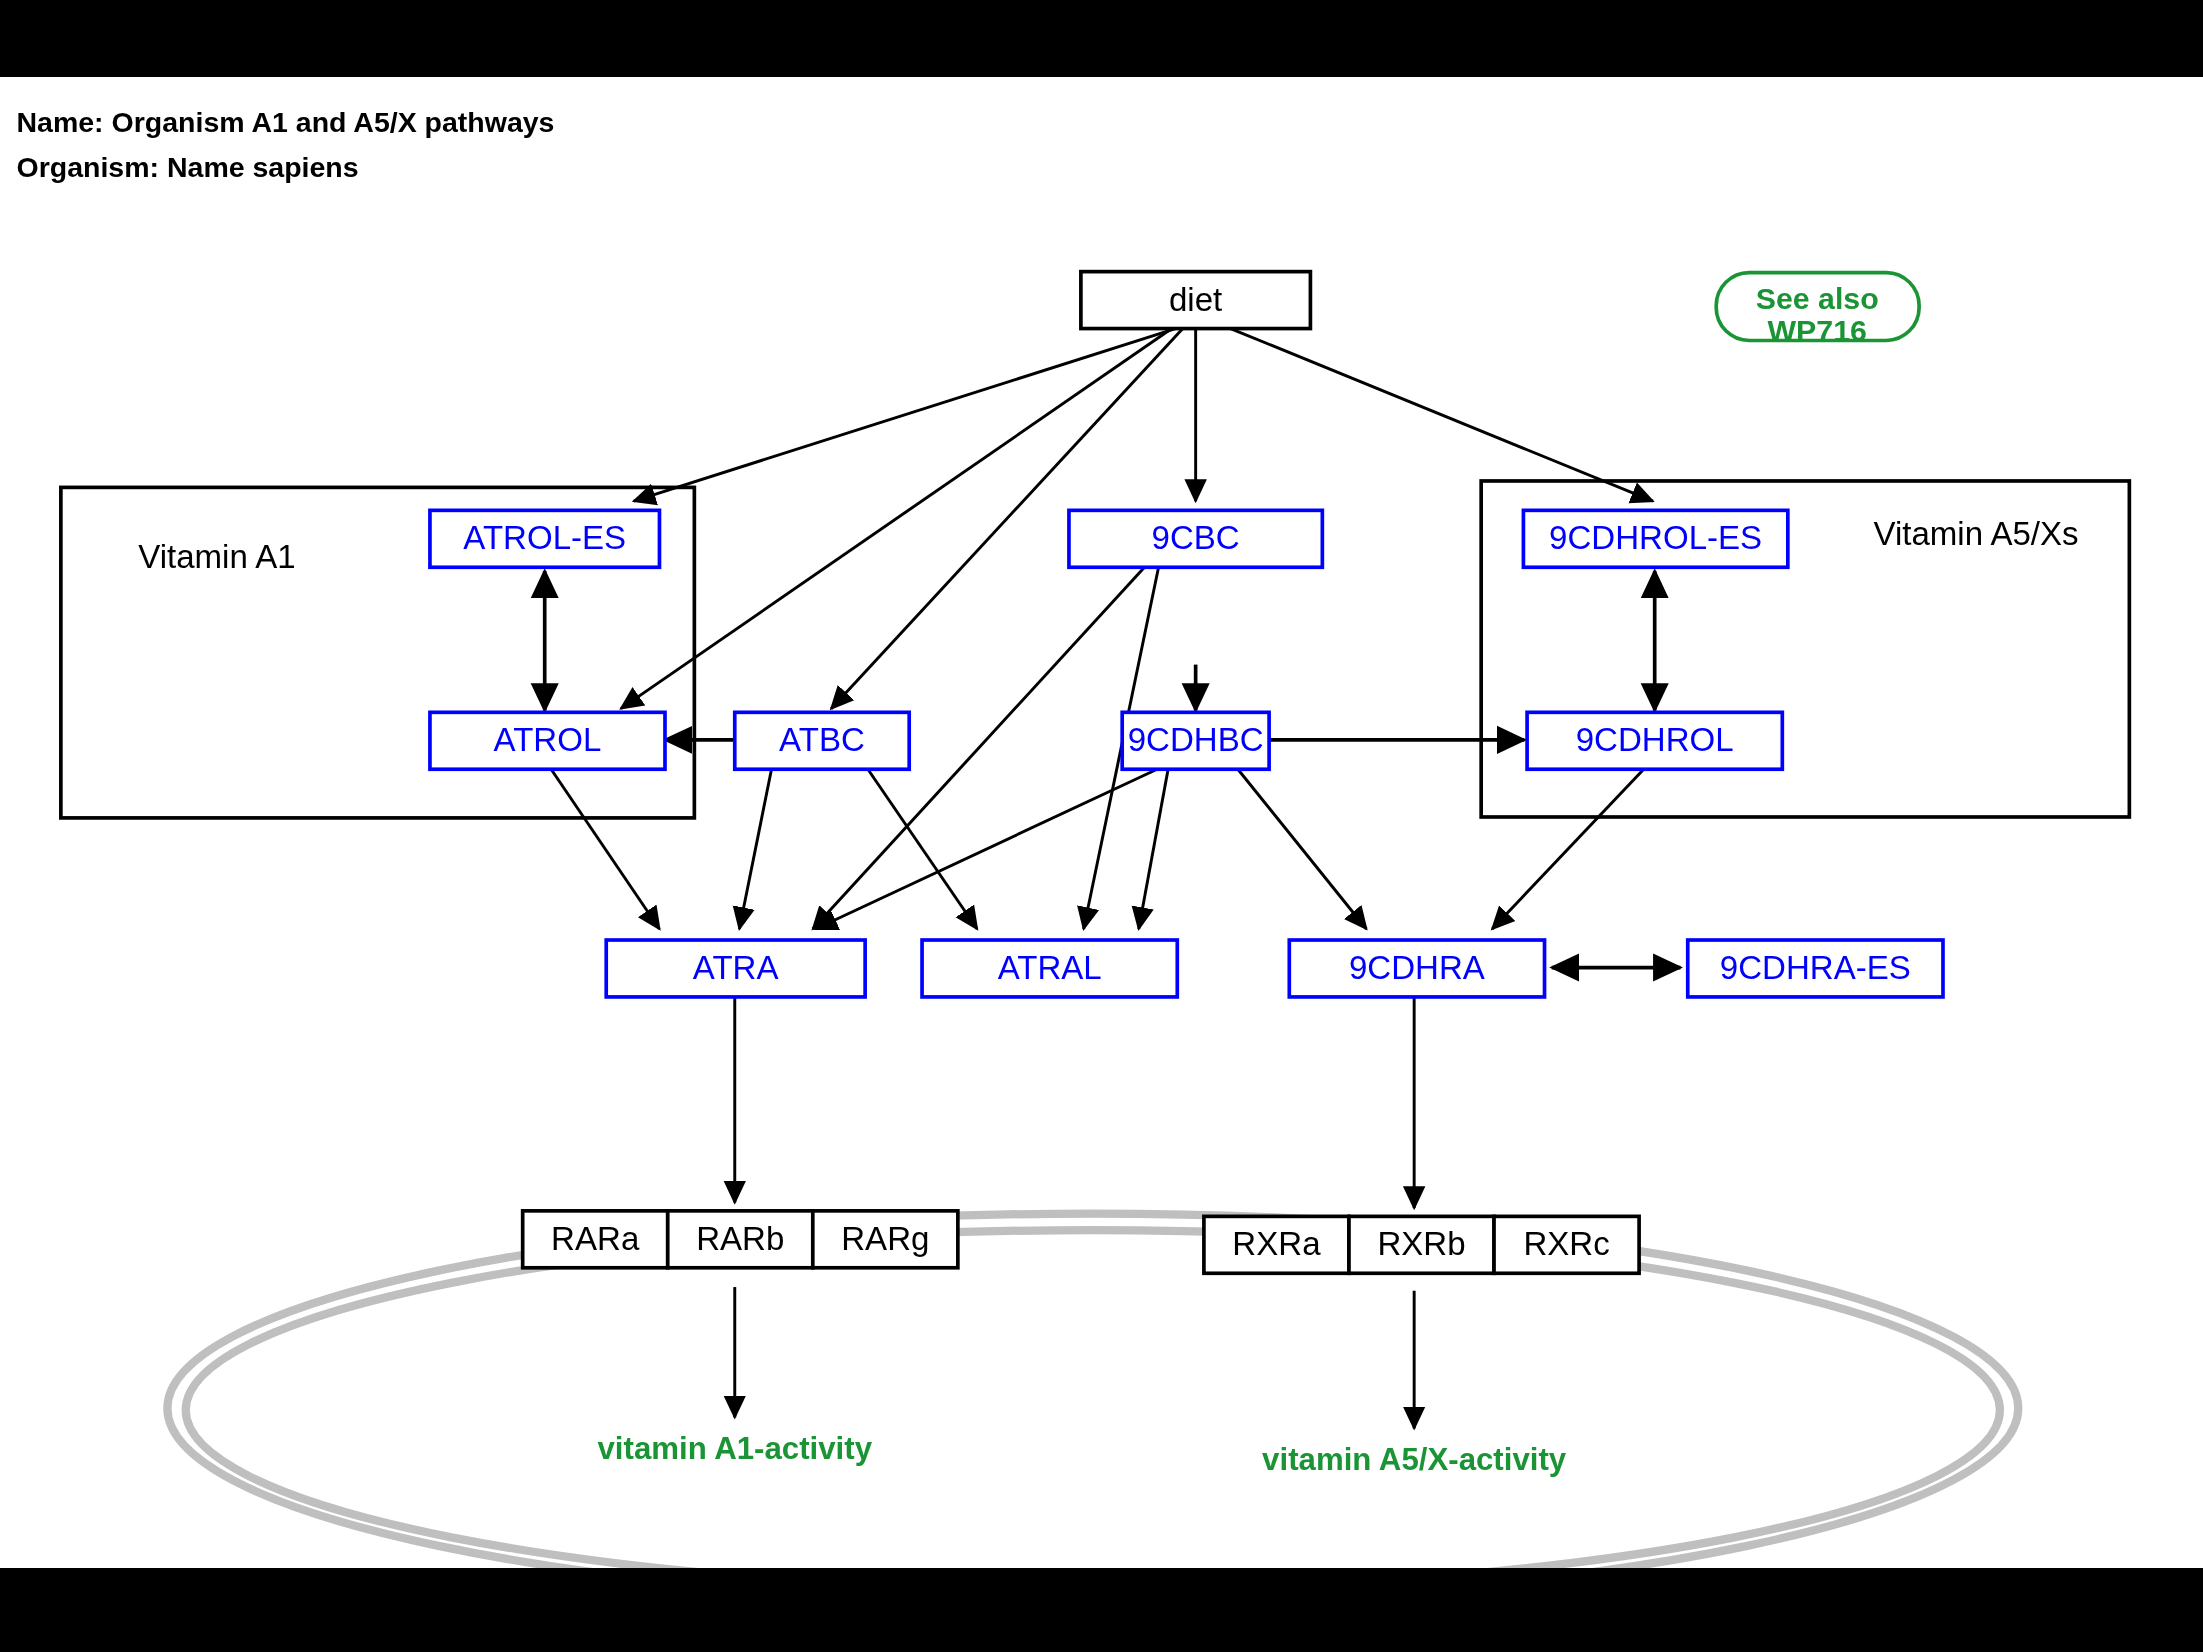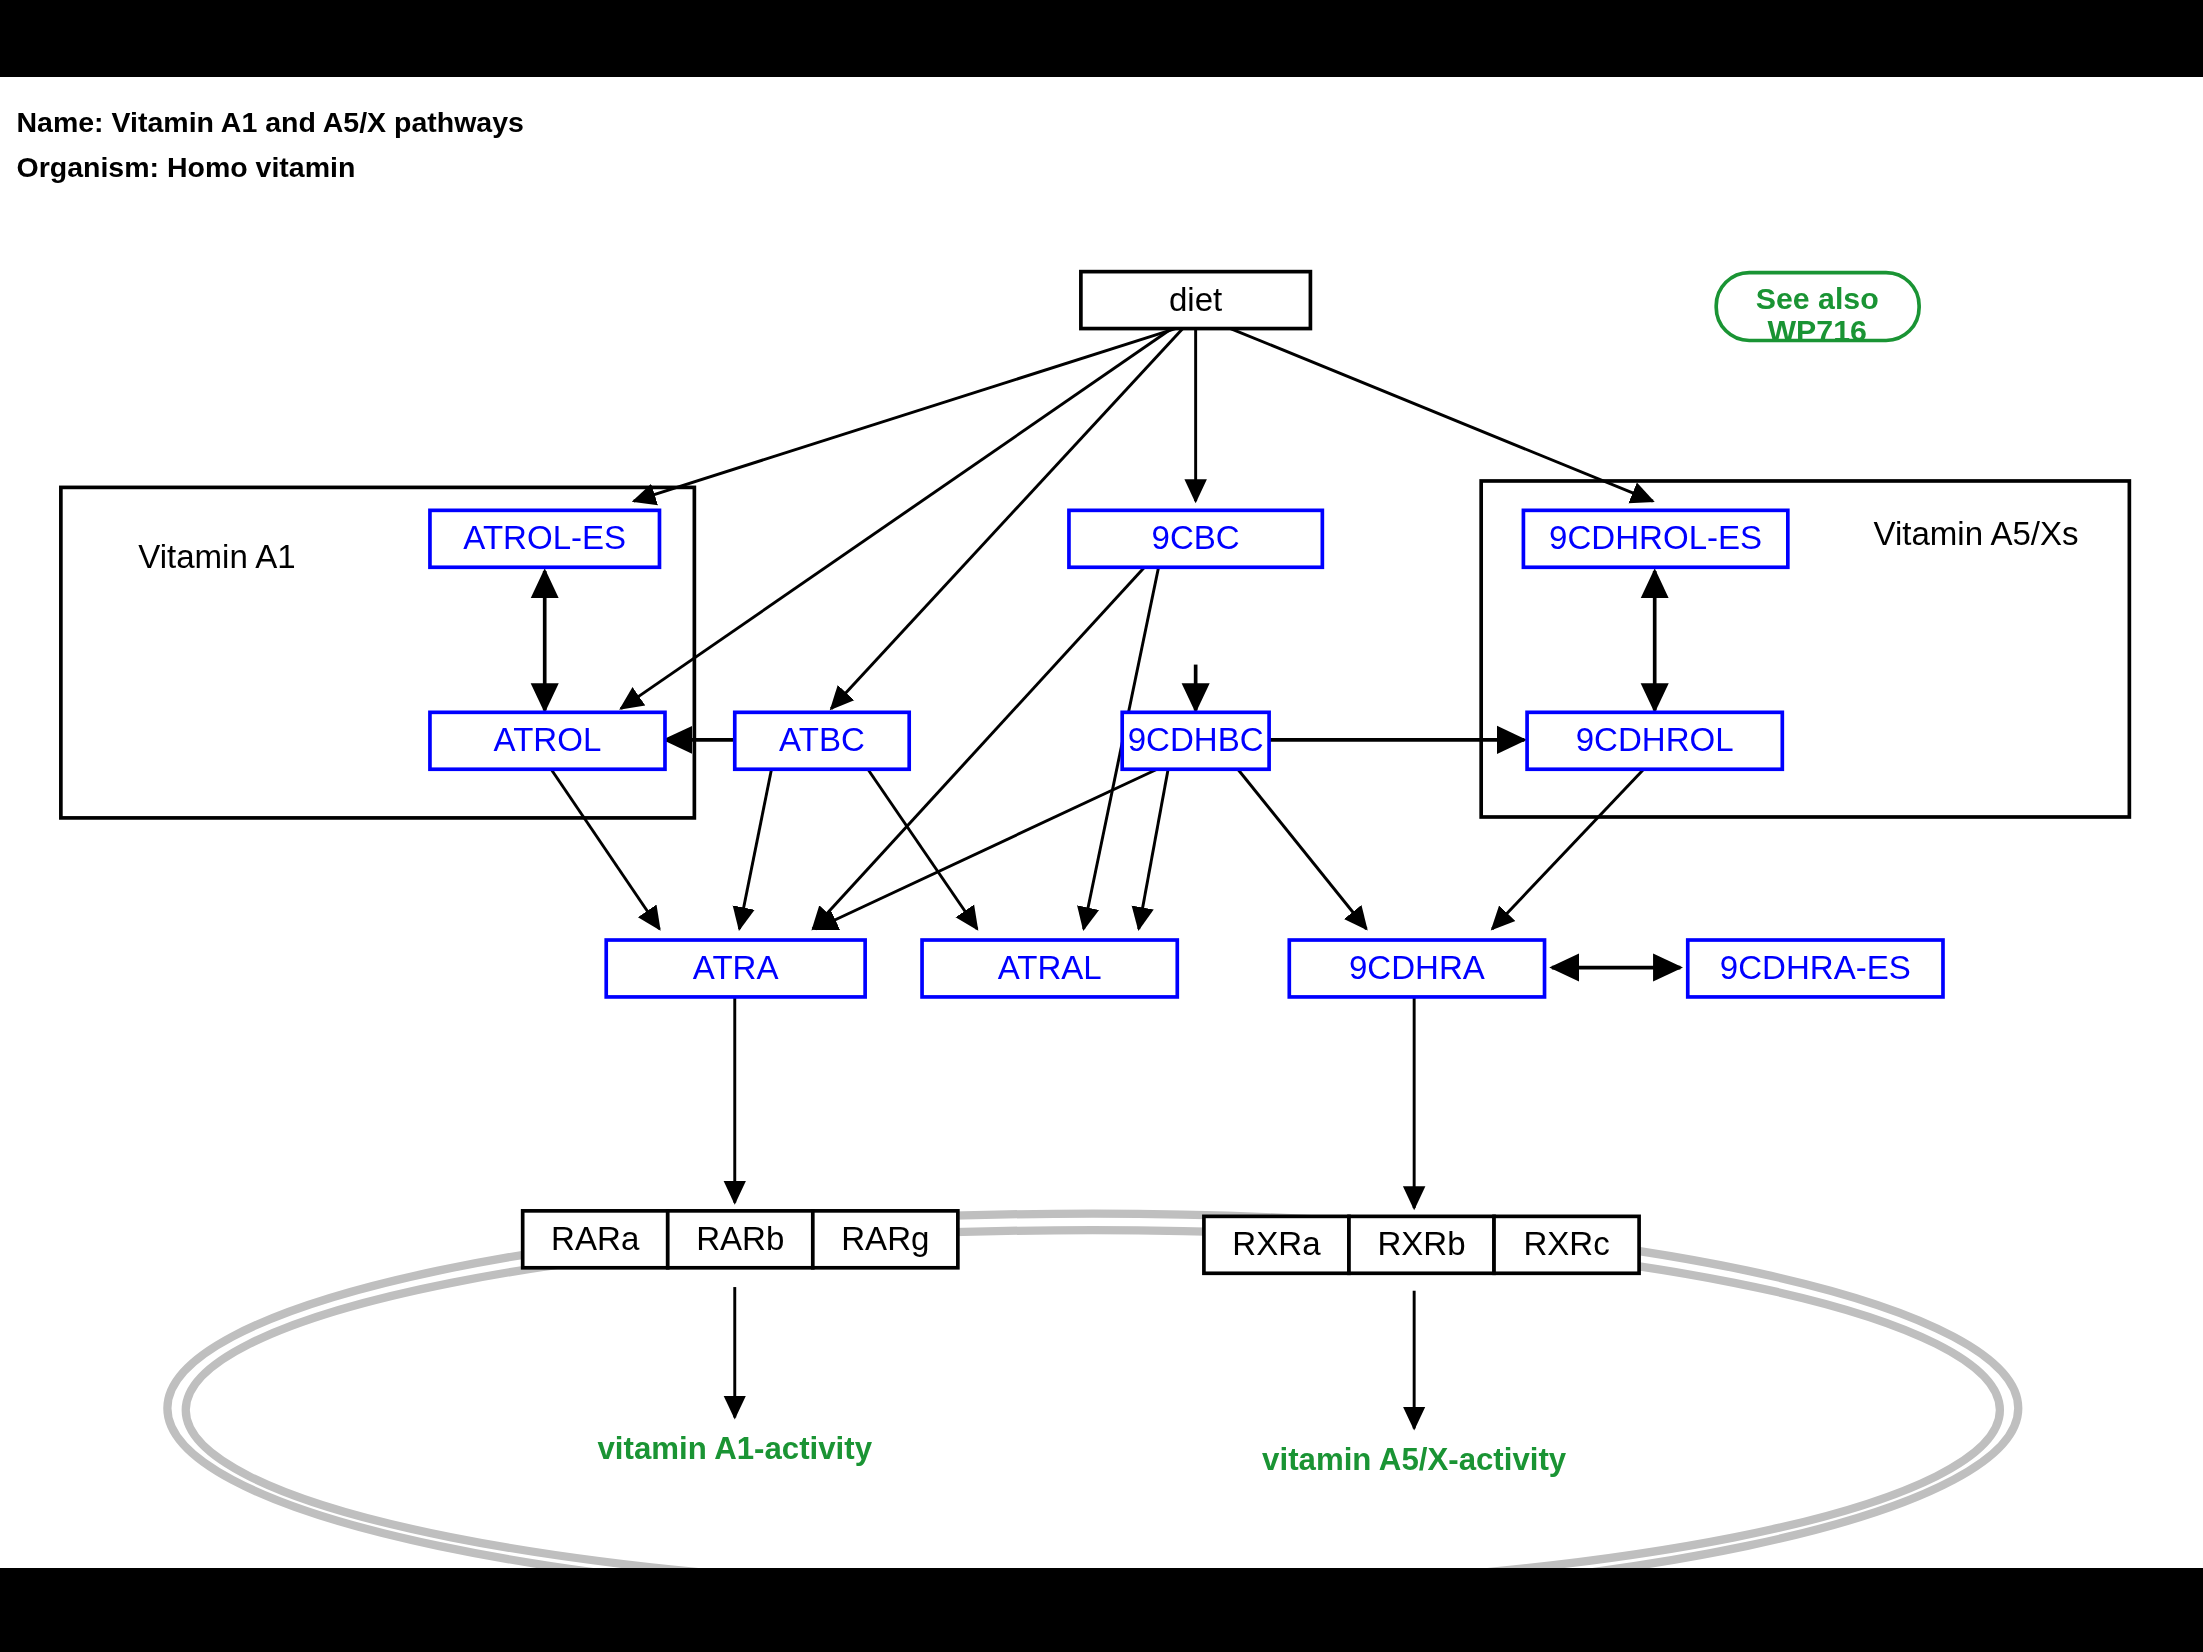--- a/index.html
+++ b/index.html
@@ -124,22 +124,22 @@
     dominant-baseline: middle;
   }
 </style>
 </head>
 <body>
 
 <div id="canvas">
   <div id="page">
 
     <div id="header">
-      <div class="hdr-line">Name: Vitamin A1 and A5/X pathways</div>
-      <div class="hdr-line">Organism: Homo vitamin</div>
+      <div class="hdr-line">Name: Organism A1 and A5/X pathways</div>
+      <div class="hdr-line">Organism: Name sapiens</div>
     </div>
 
     <div id="diagram">
       <svg width="2204" height="1491" viewBox="0 0 2400 1624" xmlns="http://www.w3.org/2000/svg">
         <defs>
           <marker id="ah" viewBox="0 0 12 12" refX="10.5" refY="6" markerWidth="8.5" markerHeight="8.5" orient="auto-start-reverse">
             <path d="M 0 0.6 L 11.5 6 L 0 11.4 z" fill="#000000"></path>
           </marker>
           <marker id="ahs" viewBox="0 0 12 12" refX="10.5" refY="6" markerWidth="7" markerHeight="7" orient="auto-start-reverse">
             <path d="M 0 0.6 L 11.5 6 L 0 11.4 z" fill="#000000"></path>

